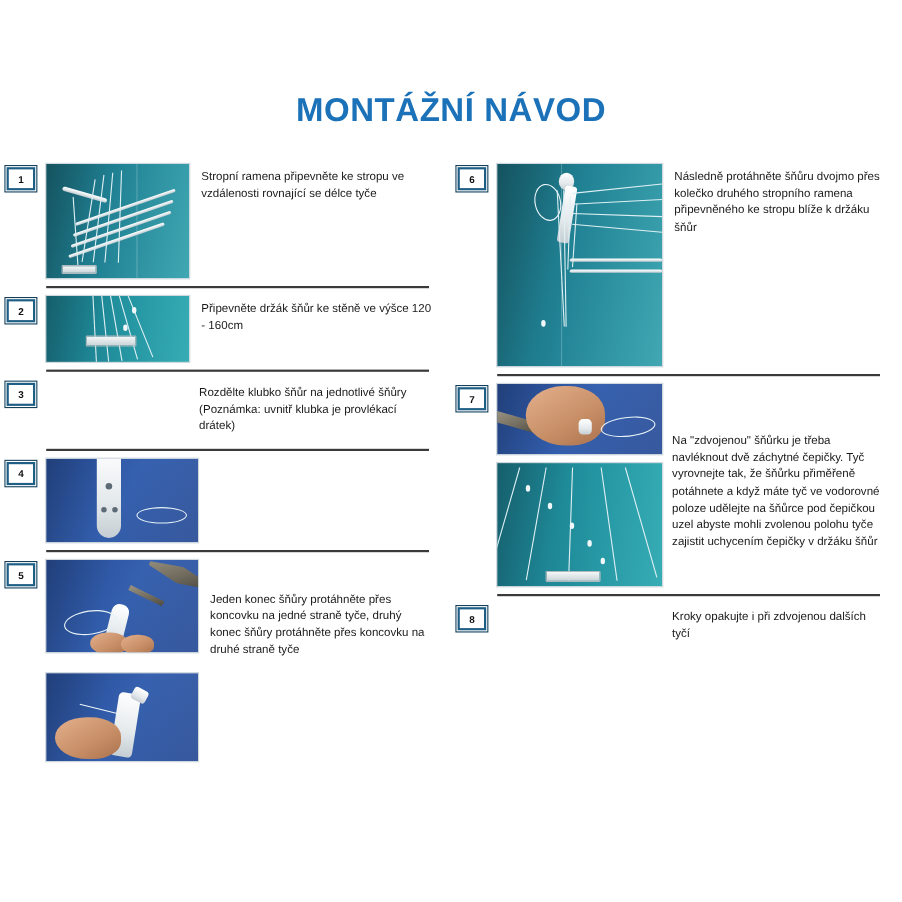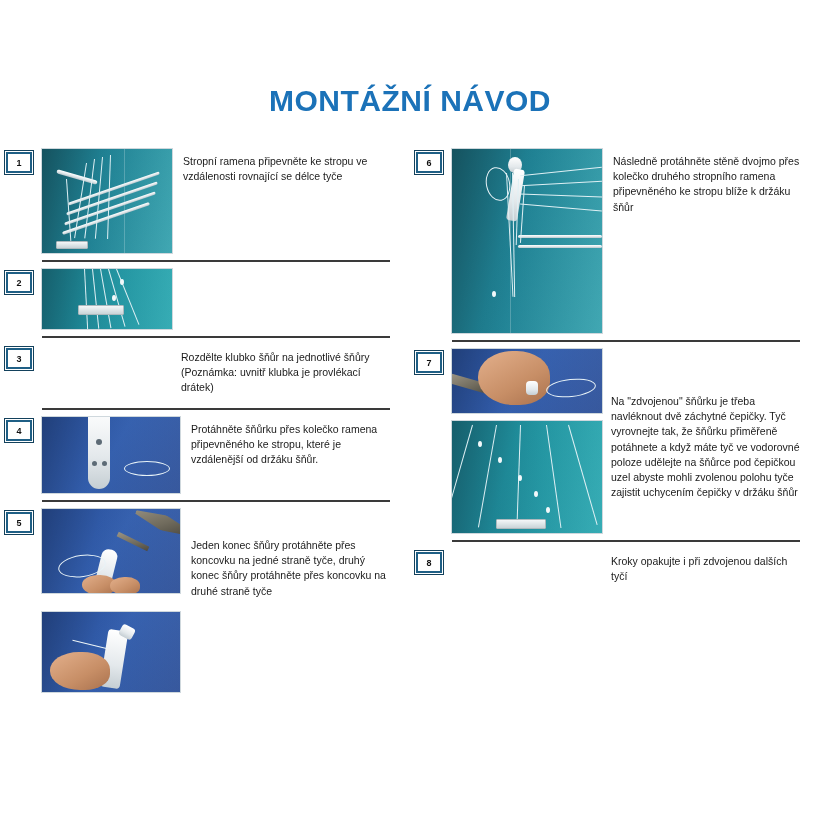--- a/index.html
+++ b/index.html
@@ -206,20 +206,21 @@
         <div class="wall-shadow"></div>
         <div class="cord" style="left:42px;top:0;height:60px;transform:rotate(-3deg)"></div>
         <div class="cord" style="left:50px;top:0;height:60px;transform:rotate(-6deg)"></div>
         <div class="cord" style="left:58px;top:0;height:60px;transform:rotate(-10deg)"></div>
         <div class="cord" style="left:66px;top:0;height:60px;transform:rotate(-16deg)"></div>
         <div class="cord" style="left:74px;top:0;height:60px;transform:rotate(-22deg)"></div>
         <div class="bead" style="left:78px;top:10px"></div>
         <div class="bead" style="left:70px;top:26px"></div>
         <div class="bracket" style="left:36px;top:36px;width:44px;height:8px"></div>
       </div>
+      <div class="caption pad-top-1">Připevněte držák šňůr ke stěně ve výšce  120 - 160cm</div>
     </div>
   </div>
   <div class="divider"></div>
 
   <div class="step">
     <div class="step-body" style="min-height:58px">
       <div class="badge">
         <span>3</span>
       </div>
       <div class="photo-gap" style="width:130px"></div>
@@ -234,21 +235,20 @@
         <span>4</span>
       </div>
       <div class="photo ph-bg-blue" style="width:138px;height:76px">
         <div class="wall-shadow"></div>
         <div class="capwhite" style="left:46px;top:-10px;width:22px;height:82px;border-radius:0 0 11px 11px"></div>
         <div style="position:absolute;left:54px;top:22px;width:6px;height:6px;border-radius:50%;background:#5d6b76"></div>
         <div style="position:absolute;left:50px;top:44px;width:5px;height:5px;border-radius:50%;background:#5d6b76"></div>
         <div style="position:absolute;left:60px;top:44px;width:5px;height:5px;border-radius:50%;background:#5d6b76"></div>
         <div class="loop" style="left:82px;top:44px;width:44px;height:13px"></div>
       </div>
-      <div class="caption pad-top-1">Protáhněte šňůrku přes kolečko ramena připevněného ke stropu, které je vzdálenější od držáku šňůr.</div>
     </div>
   </div>
   <div class="divider"></div>
 
   <div class="step">
     <div class="step-body">
       <div class="badge">
         <span>5</span>
       </div>
       <div class="photo ph-bg-blue" style="width:138px;height:84px">
@@ -297,21 +297,21 @@
         <div style="position:absolute;left:68px;top:46px;width:82px;height:1px;background:#dff0f4;transform:rotate(2deg)"></div>
         <div style="position:absolute;left:68px;top:58px;width:82px;height:1px;background:#dff0f4;transform:rotate(5deg)"></div>
         <div class="rod" style="left:66px;top:86px;width:84px;height:3px"></div>
         <div class="rod" style="left:66px;top:96px;width:84px;height:3px"></div>
         <div class="cord" style="left:54px;top:24px;height:124px;transform:rotate(-3deg)"></div>
         <div class="cord" style="left:60px;top:24px;height:124px;transform:rotate(-1deg)"></div>
         <div class="cord" style="left:66px;top:30px;height:66px;transform:rotate(2deg)"></div>
         <div class="cord" style="left:72px;top:36px;height:58px;transform:rotate(4deg)"></div>
         <div class="bead" style="left:40px;top:142px"></div>
       </div>
-      <div class="caption pad-top-1">Následně protáhněte stěně dvojmo přes kolečko druhého stropního ramena připevněného ke stropu blíže k držáku šňůr</div>
+      <div class="caption pad-top-1">Následně protáhněte šňůru dvojmo přes kolečko druhého stropního ramena připevněného ke stropu blíže k držáku šňůr</div>
     </div>
   </div>
   <div class="divider"></div>
 
   <div class="step">
     <div class="step-body">
       <div class="badge">
         <span>7</span>
       </div>
       <div style="flex:0 0 auto;width:150px">

